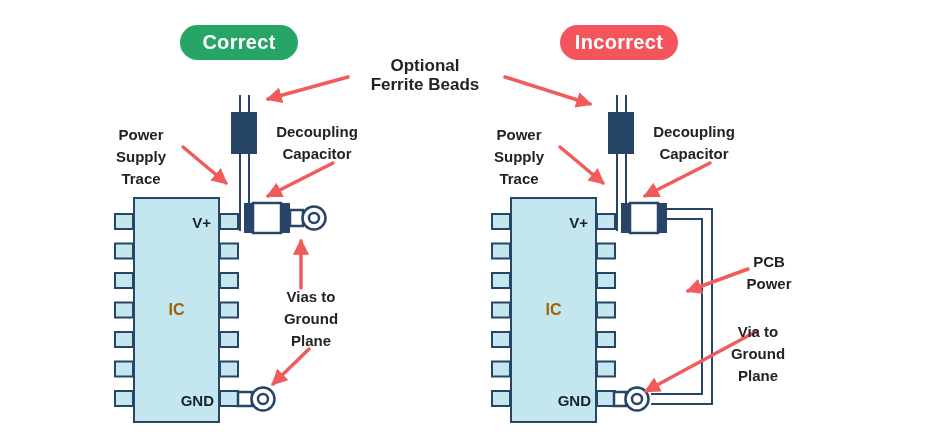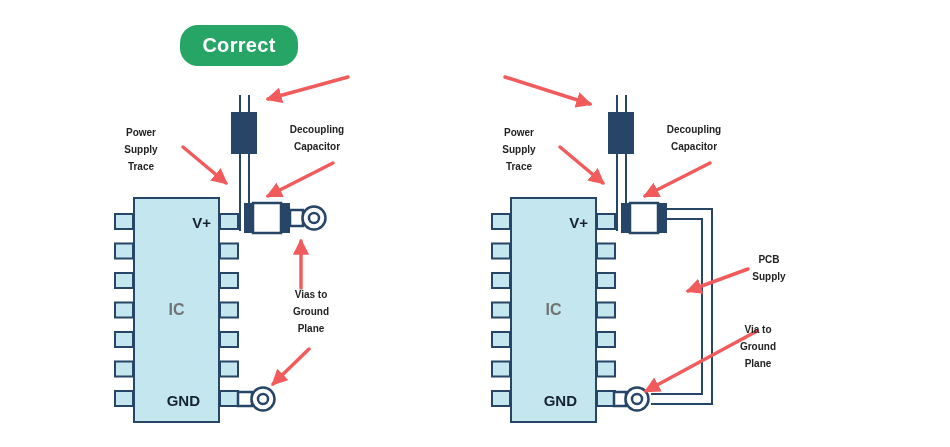--- a/index.html
+++ b/index.html
@@ -11,44 +11,44 @@
     --arrow:#F15B5C;
     --text:#232323;
   }
   html,body{margin:0;padding:0;background:#e9e9e9;}
   .canvas{
     position:relative;width:950px;height:447px;background:var(--bg);
     font-family:"Liberation Sans",sans-serif;overflow:hidden;
   }
   .layer{position:absolute;left:0;top:0;}
   .badge{
-    position:absolute;top:25px;width:118px;height:41px;border-radius:18px;
+    position:absolute;top:25px;width:118px;height:35px;border-radius:18px;
     display:flex;align-items:center;justify-content:center;
     color:#fff;font-weight:bold;font-size:20px;letter-spacing:.3px;
   }
   .badge.green{background:var(--green);left:180px;}
   .badge.red{background:var(--red);left:560px;}
   .lbl{
-    position:absolute;color:var(--text);font-weight:bold;font-size:10px;
-    line-height:17px;text-align:center;white-space:pre-line;
+    position:absolute;color:var(--text);font-weight:bold;font-size:15px;
+    line-height:22px;text-align:center;white-space:pre-line;
   }
   .lbl.center-lbl{font-size:17px;line-height:19px;}
   .ic-body{
     position:absolute;top:197px;width:87px;height:226px;
     background:var(--ic-fill);border:2.5px solid var(--navy);
     box-sizing:border-box;
   }
   .ic-body .pin-label{
     position:absolute;font-weight:bold;font-size:15px;color:#16222e;line-height:15px;
   }
   .ic-body .vplus{top:16px;right:7px;}
-  .ic-body .gnd{bottom:13px;right:18px;}
+  .ic-body .gnd{bottom:13px;right:4px;}
   .ic-body .chip-name{
     position:absolute;top:50%;left:50%;transform:translate(-50%,-50%);
-    font-weight:bold;font-size:16px;color:#737373;
+    font-weight:bold;font-size:16px;color:#a16207;
   }
   svg .trace{stroke:var(--navy);stroke-width:2;fill:none;}
   svg .outline{stroke:var(--navy);stroke-width:2.5;fill:#fff;}
   svg .solid{fill:var(--navy);}
   svg .pin{fill:var(--ic-fill);stroke:var(--navy);stroke-width:2;}
   svg .arrow{stroke:var(--arrow);stroke-width:3.5;stroke-linecap:round;fill:none;}
 </style>
 </head>
 <body>
 
@@ -158,34 +158,37 @@
     <span class="chip-name">IC</span>
     <span class="pin-label gnd">GND</span>
   </div>
   <div class="ic-body" style="left:510px;">
     <span class="pin-label vplus">V+</span>
     <span class="chip-name">IC</span>
     <span class="pin-label gnd">GND</span>
   </div>
 
   <div class="badge green">Correct</div>
+  <div class="badge red">Incorrect</div>
 
+  <div class="lbl center-lbl" style="left:330px;top:56px;width:190px;">Optional
+Ferrite Beads</div>
 
   <div class="lbl" style="left:91px;top:124px;width:100px;">Power
 Supply
 Trace</div>
   <div class="lbl" style="left:257px;top:121px;width:120px;">Decoupling
 Capacitor</div>
   <div class="lbl" style="left:261px;top:286px;width:100px;">Vias to
 Ground
 Plane</div>
 
   <div class="lbl" style="left:469px;top:124px;width:100px;">Power
 Supply
 Trace</div>
   <div class="lbl" style="left:634px;top:121px;width:120px;">Decoupling
 Capacitor</div>
   <div class="lbl" style="left:729px;top:251px;width:80px;">PCB
-Supply</div>
+Power</div>
   <div class="lbl" style="left:708px;top:321px;width:100px;">Via to
 Ground
 Plane</div>
 </div>
 
 </body></html>

